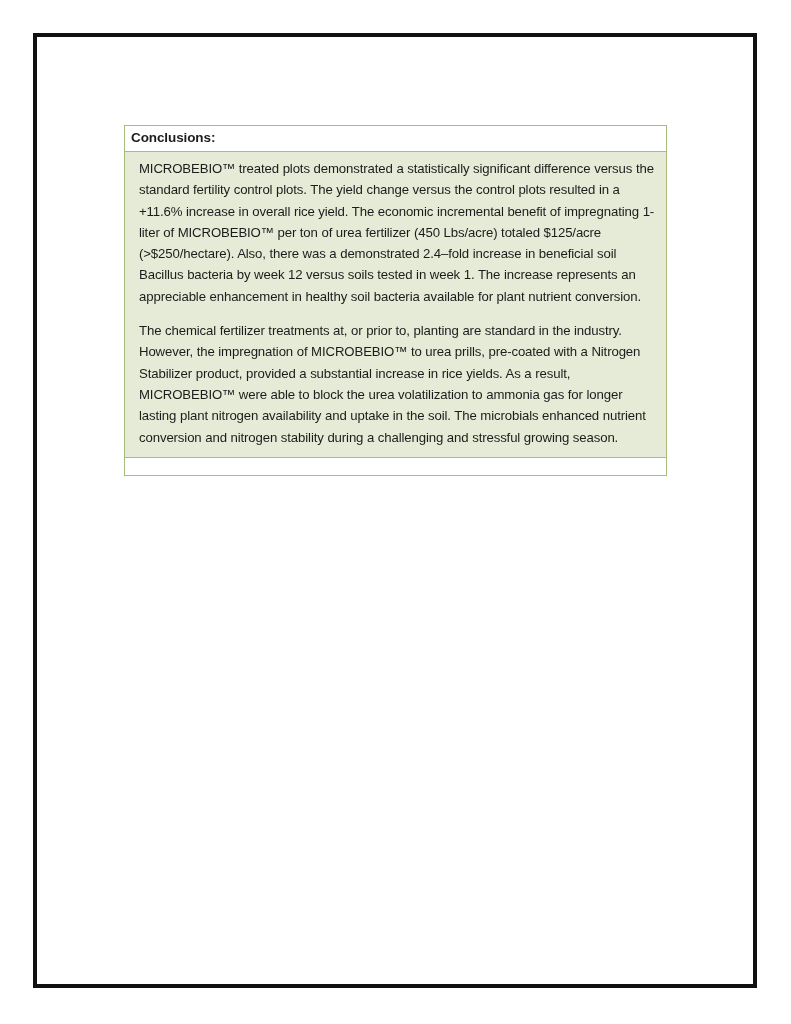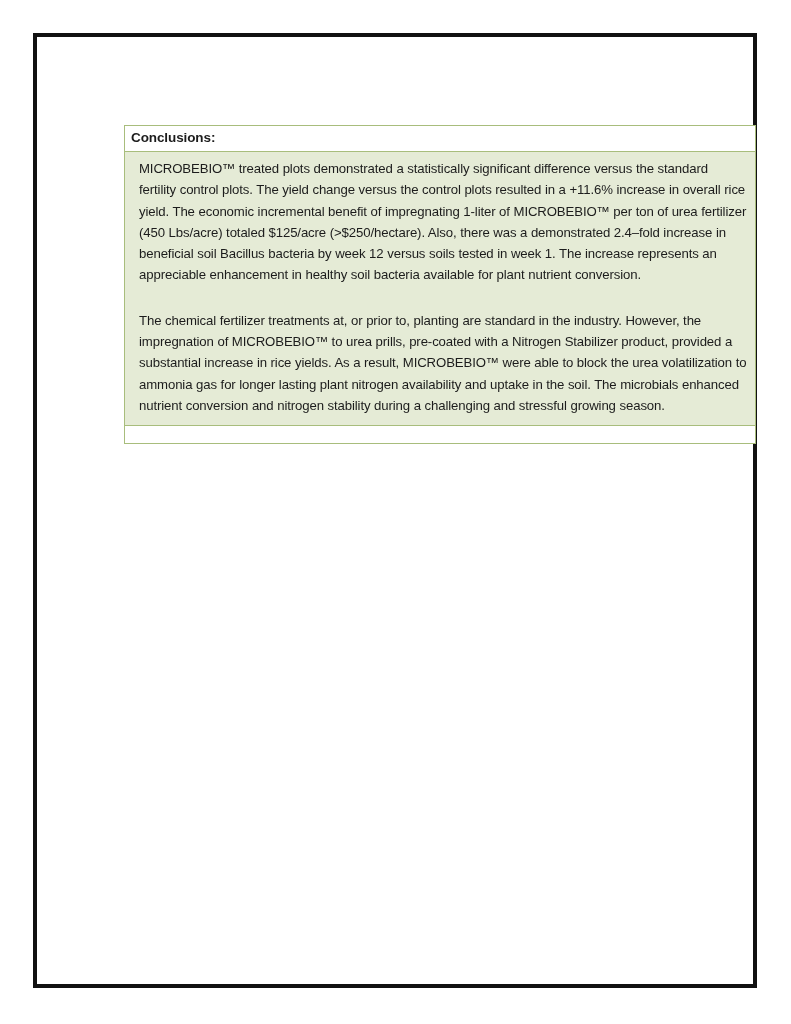--- a/index.html
+++ b/index.html
@@ -34,21 +34,21 @@
     left: 0px; top: 0px;
     width: 33px; height: 1024px;
     background: #ffffff;
   }
 
   
   .conclusions-box {
     position: absolute;
     left: 87px;
     top: 88px;
-    width: 632px;
+    width: 543px;
     box-sizing: border-box;
     border: 1px solid #a8bd7c;
     background: #c4b5fd;
   }
 
   .box-header-row {
     background: #ffffff;
     border-bottom: 1px solid #a8bd7c;
     padding: 4px 6px 5px 6px;
     box-sizing: border-box;
@@ -73,21 +73,21 @@
     font-family: "Liberation Sans", sans-serif;
     font-size: 13.2px;
     color: #1c1c1c;
     line-height: 21.3px;
     letter-spacing: -0.12px;
     margin: 0;
     text-align: left;
     word-spacing: 0.1px;
   }
   .para + .para {
-    margin-top: 24px;
+    margin-top: 13px;
   }
 
   .box-footer-row {
     background: #ffffff;
     height: 17px;
   }
 </style>
 </head>
 <body>
 

